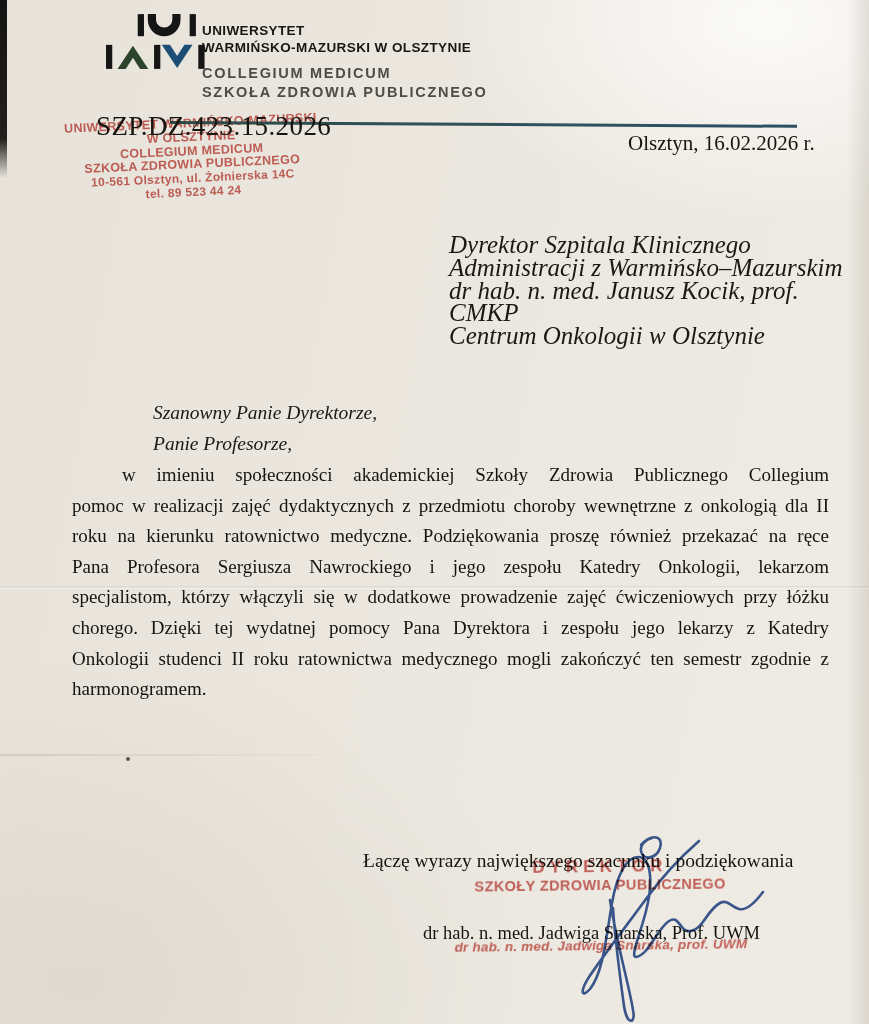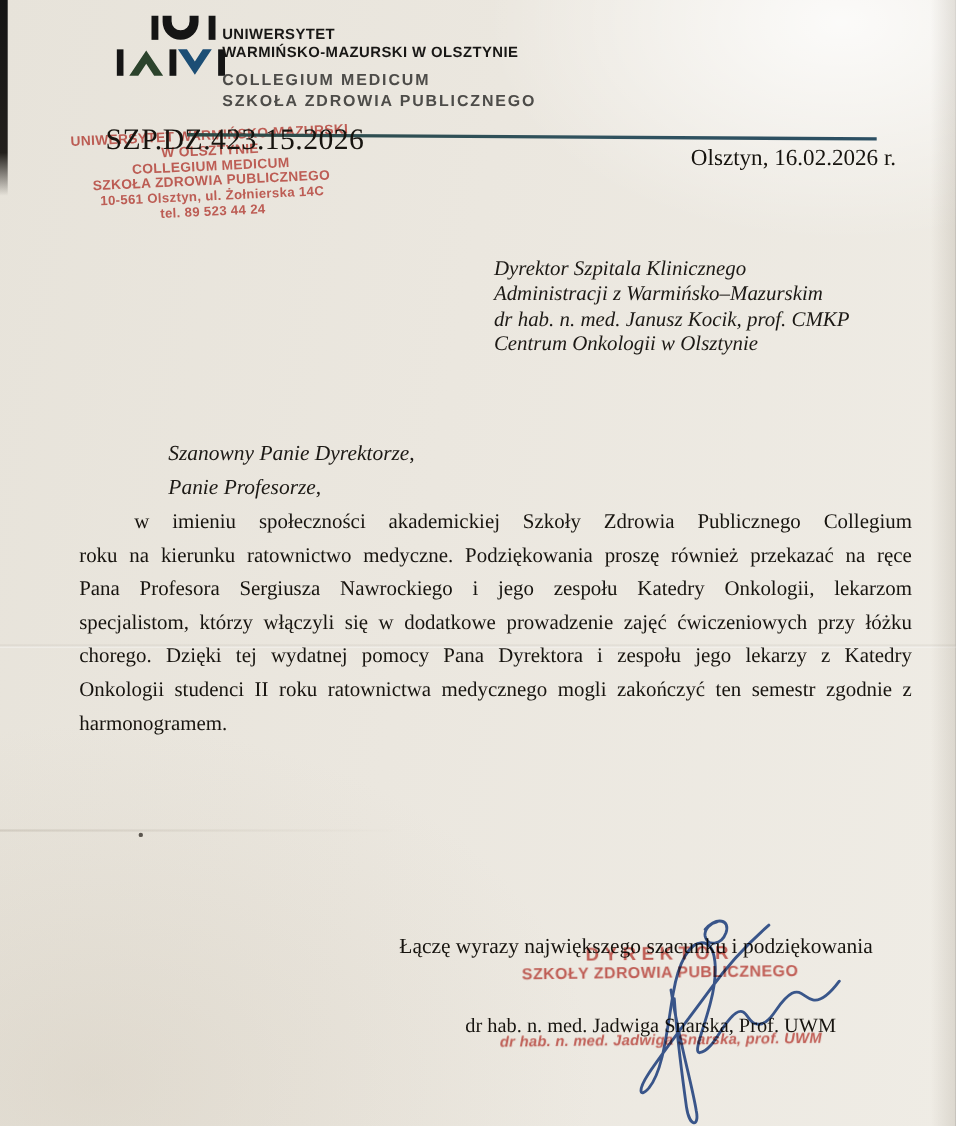--- a/index.html
+++ b/index.html
@@ -49,21 +49,21 @@
   .stamp-bottom{position:absolute;left:452px;top:857px;width:296px;text-align:center;
     transform:rotate(-.7deg);}
   .stamp-bottom .sb1{font-size:17px;letter-spacing:5px;line-height:20px;}
   .stamp-bottom .sb2{font-size:14.5px;letter-spacing:.4px;line-height:17px;}
   .stamp-bottom .sb3{position:absolute;left:-10px;top:81px;width:316px;
     font-size:13.5px;font-style:italic;font-weight:bold;letter-spacing:.2px;}
 
   
   .refnum{position:absolute;left:96px;top:111px;font-size:27px;letter-spacing:.4px;color:#17140f;text-align:center;}
   .dateline{position:absolute;left:628px;top:131px;font-size:21px;color:#17140f;}
-  .recipient{position:absolute;left:449px;top:234px;font-size:19px;font-style:italic;
+  .recipient{position:absolute;left:449px;top:234px;font-size:25px;font-style:italic;
     line-height:22.8px;color:#1c1915;}
   .salutation{position:absolute;left:153px;top:397px;font-size:19.5px;font-style:italic;
     line-height:31px;color:#1c1915;}
   .body-text{position:absolute;left:72px;top:464px;width:757px;font-size:19px;color:#17140f;}
   .body-line{height:30.6px;text-align:justify;text-align-last:justify;white-space:nowrap;}
   .body-line.first{padding-left:50px;}
   .body-line.last{text-align-last:left;}
   .stray-dot{position:absolute;left:126px;top:757px;width:4px;height:4px;border-radius:50%;
     background:#5a554e;}
   .closing{position:absolute;left:363px;top:850px;font-size:19.5px;color:#17140f;}
@@ -124,20 +124,21 @@
     <div>Centrum Onkologii w Olsztynie</div>
   </div>
 
   <div class="salutation">
     <div>Szanowny Panie Dyrektorze,</div>
     <div>Panie Profesorze,</div>
   </div>
 
   <div class="body-text">
     <div class="body-line first">w imieniu społeczności akademickiej Szkoły Zdrowia Publicznego Collegium</div>
+    <div class="body-line">pomoc w realizacji zajęć dydaktycznych z przedmiotu choroby wewnętrzne z onkologią dla II</div>
     <div class="body-line">roku na kierunku ratownictwo medyczne. Podziękowania proszę również przekazać na ręce</div>
     <div class="body-line">Pana Profesora Sergiusza Nawrockiego i jego zespołu Katedry Onkologii, lekarzom</div>
     <div class="body-line">specjalistom, którzy włączyli się w dodatkowe prowadzenie zajęć ćwiczeniowych przy łóżku</div>
     <div class="body-line">chorego. Dzięki tej wydatnej pomocy Pana Dyrektora i zespołu jego lekarzy z Katedry</div>
     <div class="body-line">Onkologii studenci II roku ratownictwa medycznego mogli zakończyć ten semestr zgodnie z</div>
     <div class="body-line last">harmonogramem.</div>
   </div>
 
   <div class="stray-dot"></div>
 

